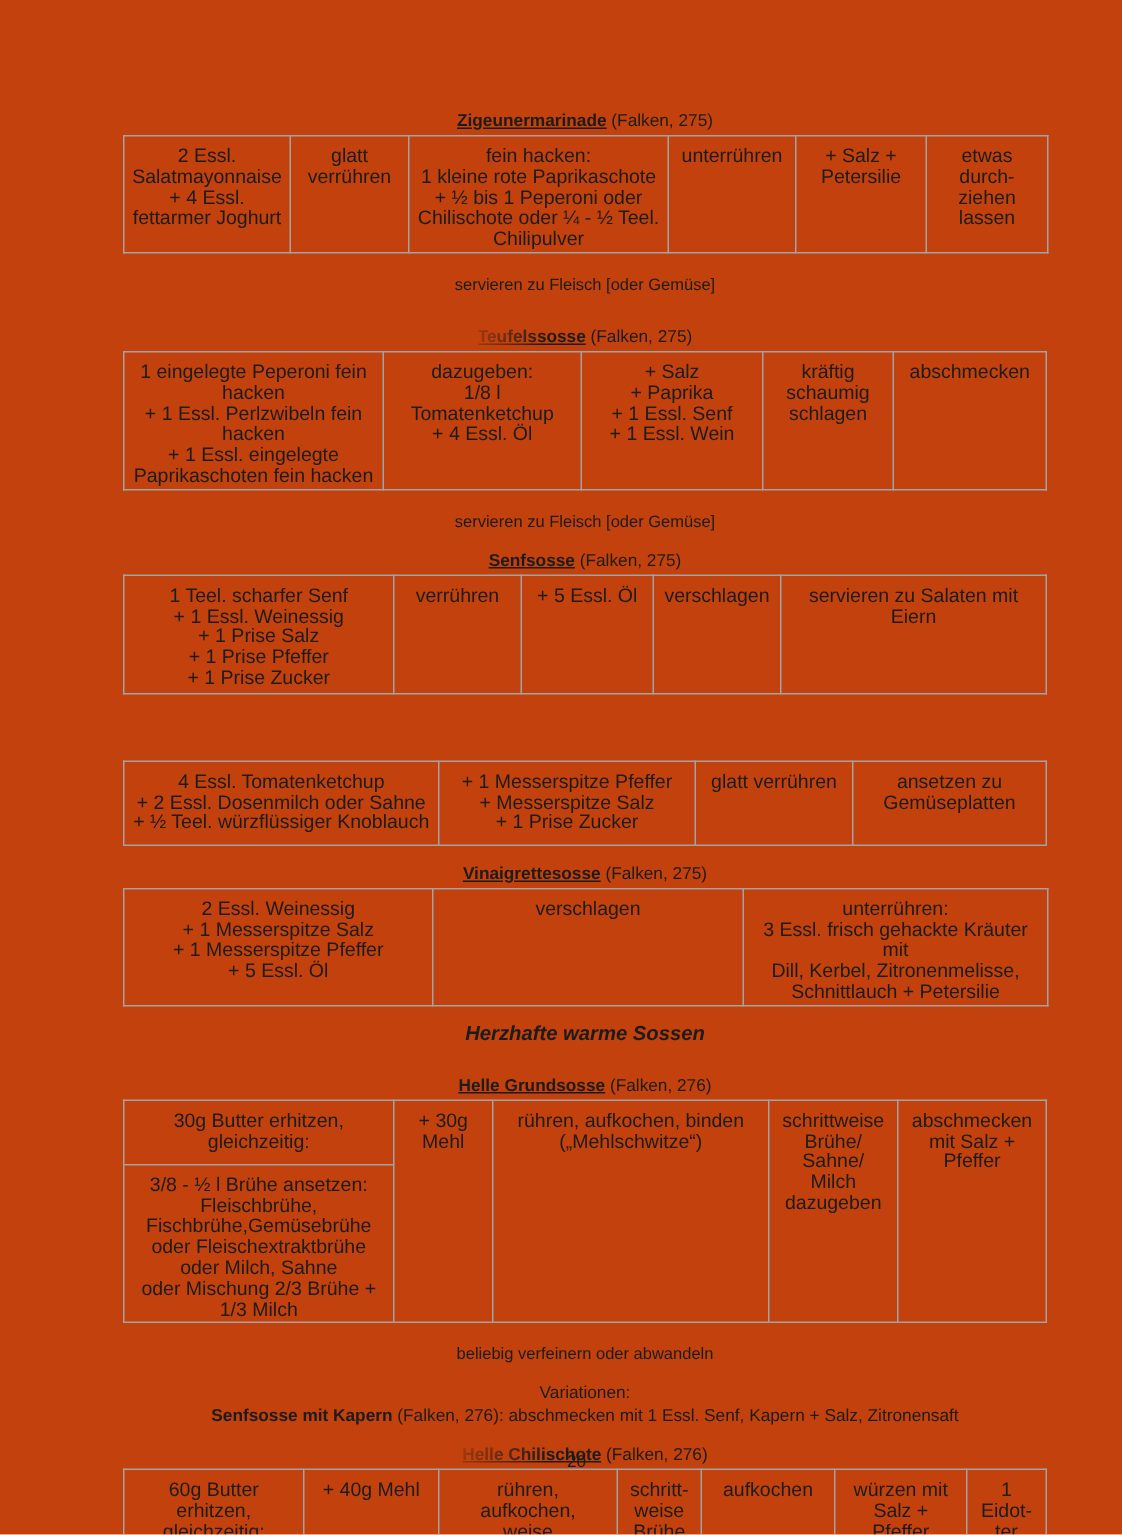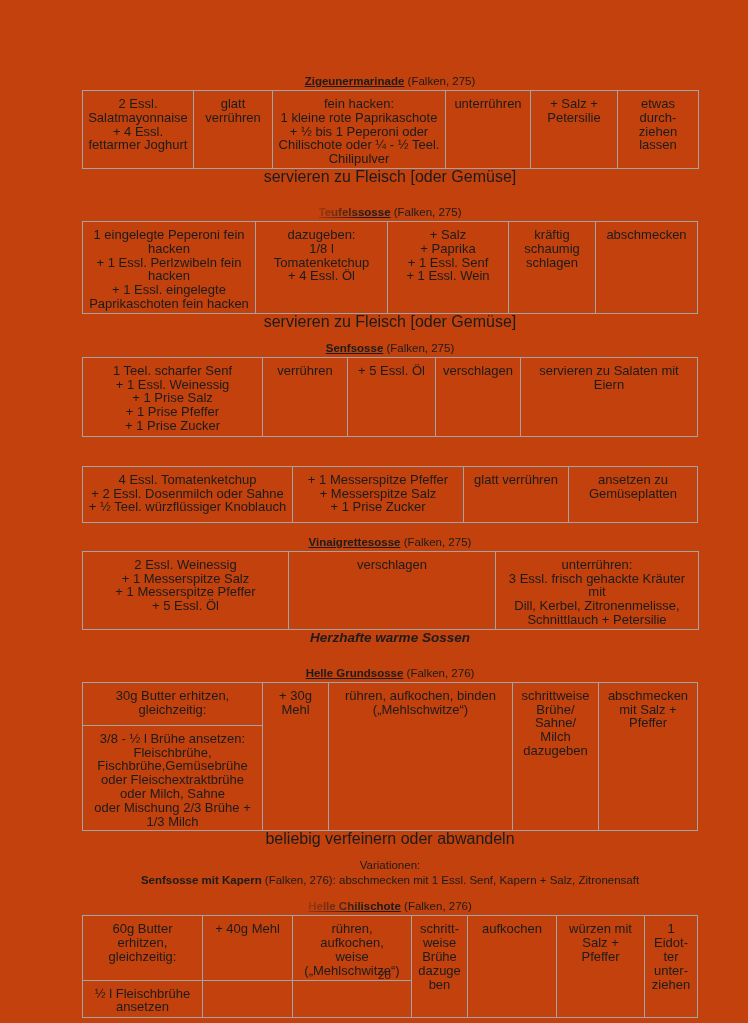--- a/index.html
+++ b/index.html
@@ -13,21 +13,21 @@
   .r-source { font-weight:normal; }
   .fade {
     -webkit-mask-image:linear-gradient(100deg, rgba(0,0,0,0.22) 0%, rgba(0,0,0,0.6) 30%, #000 60%);
             mask-image:linear-gradient(100deg, rgba(0,0,0,0.22) 0%, rgba(0,0,0,0.6) 30%, #000 60%);
   }
   table { border-collapse:collapse; table-layout:fixed; width:616px; }
   td {
     border:1px solid #a3a3a3; vertical-align:top; padding:6px 5px 2px 5px;
     font-size:13px; line-height:13.8px; white-space:pre-line; overflow:hidden;
   }
-  .footer-note { font-size:16px; line-height:14px; margin-top:1px; }
+  .footer-note { font-size:11px; line-height:14px; margin-top:14px; }
   .warm-heading { font-size:13.5px; font-weight:bold; font-style:italic; line-height:16px; margin:0 0 20px 0; }
   .plain-line { font-size:11.5px; line-height:14.5px; }
   .bold { font-weight:bold; }
   .page-number { position:absolute; left:378px; top:969px; font-size:11.5px; }
   .sec { display:block; }
 </style>
 </head>
 <body>
 
 <div class="page">
@@ -98,21 +98,21 @@
           <td>kräftig
 schaumig
 schlagen</td>
           <td>abschmecken</td>
         </tr>
       </tbody>
         </table>
       <div class="footer-note">servieren zu Fleisch [oder Gemüse]</div>
     </div>
 
-    <div class="sec" style="margin-bottom:29px">
+    <div class="sec" style="margin-bottom:44px">
       <div class="r-title"><span class="r-name">Senfsosse</span><span class="r-source"> (Falken, 275)</span></div>
       <table>
         <colgroup>
             <col style="width:180px">
             <col style="width:85px">
             <col style="width:88px">
             <col style="width:85px">
             <col style="width:177px">
           </colgroup>
         <tbody>
@@ -148,21 +148,21 @@
 + Messerspitze Salz
 + 1 Prise Zucker</td>
           <td>glatt verrühren</td>
           <td>ansetzen zu
 Gemüseplatten</td>
         </tr>
       </tbody>
         </table>
     </div>
 
-    <div class="sec" style="margin-bottom:0">
+    <div class="sec" style="margin-bottom:10px">
       <div class="r-title"><span class="r-name">Vinaigrettesosse</span><span class="r-source"> (Falken, 275)</span></div>
       <table>
         <colgroup>
             <col style="width:206px">
             <col style="width:207px">
             <col style="width:203px">
           </colgroup>
         <tbody>
             <tr>
           <td style="height:53px">2 Essl. Weinessig

